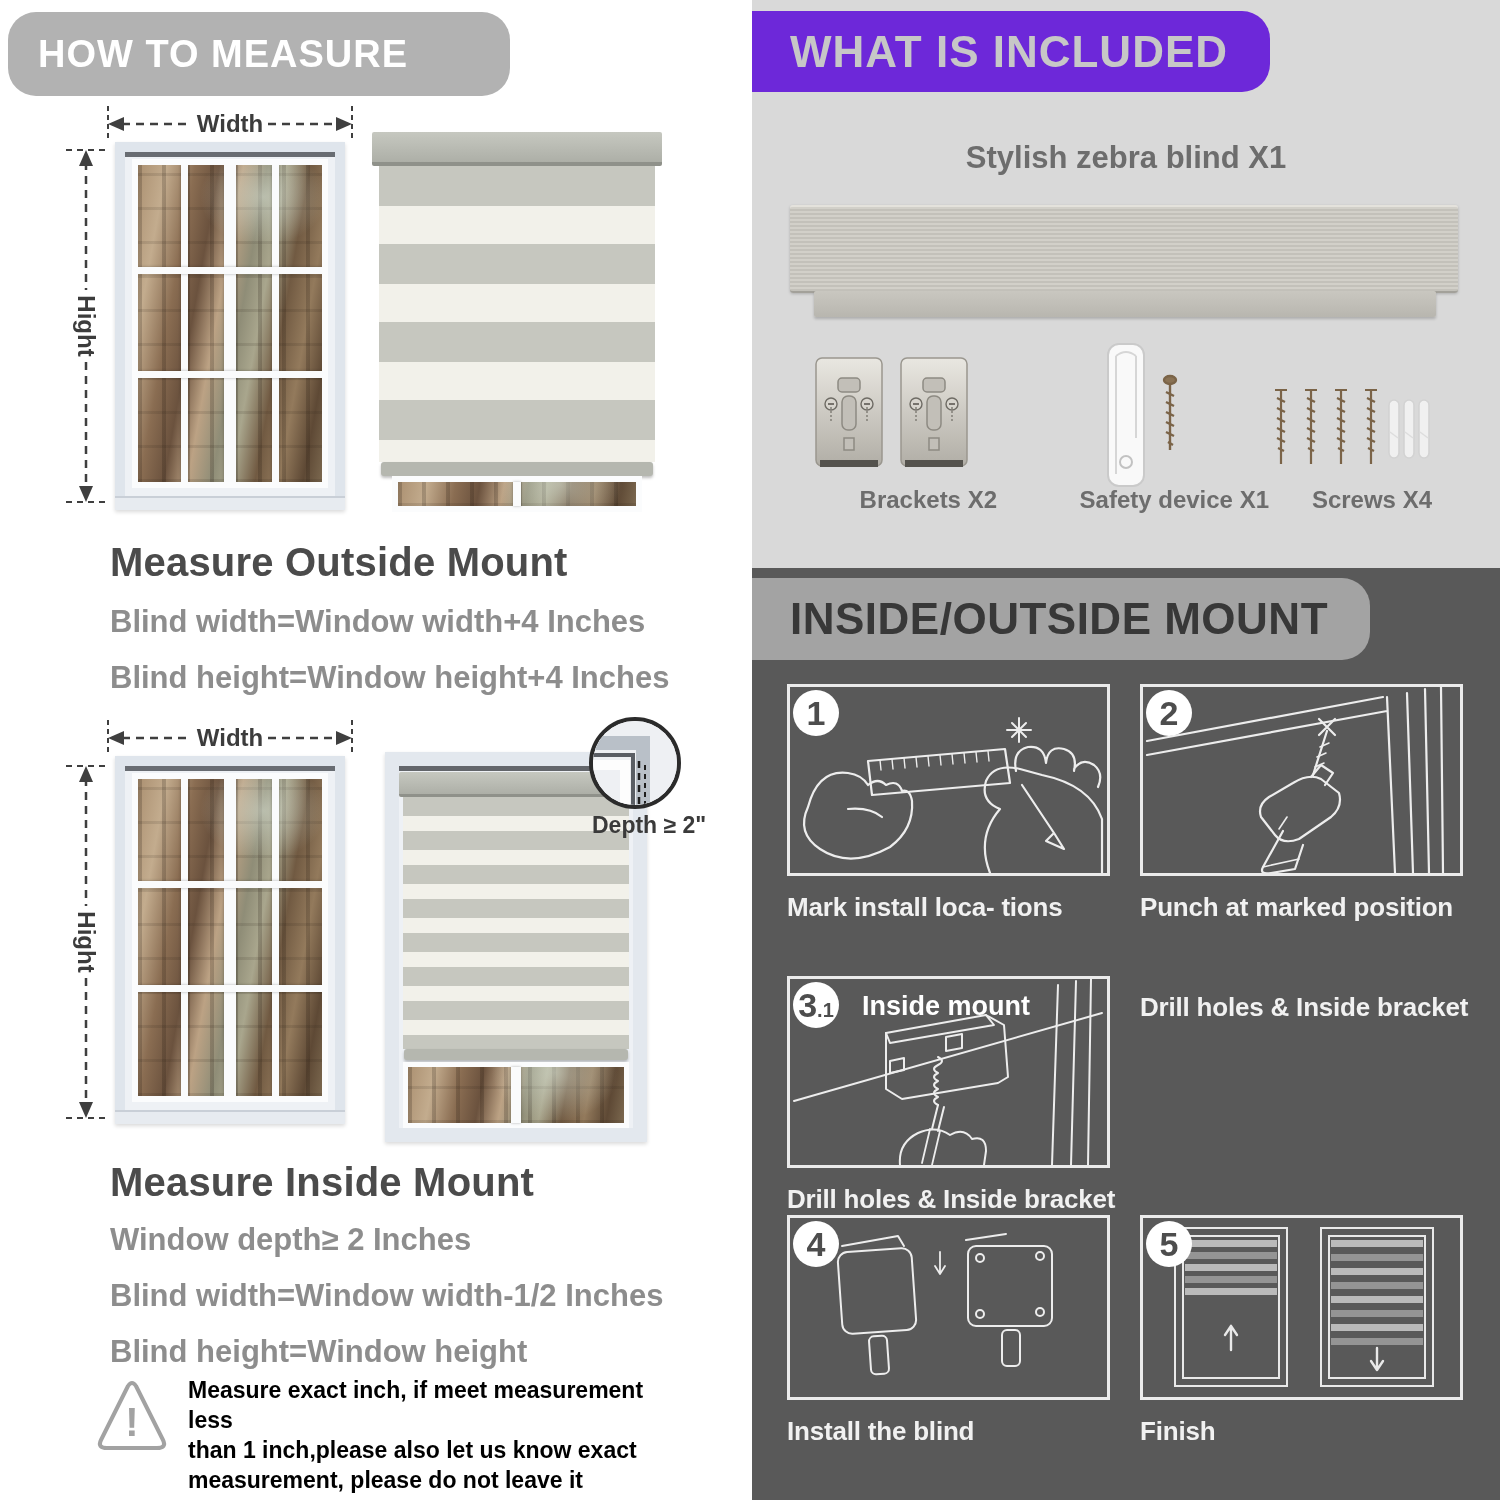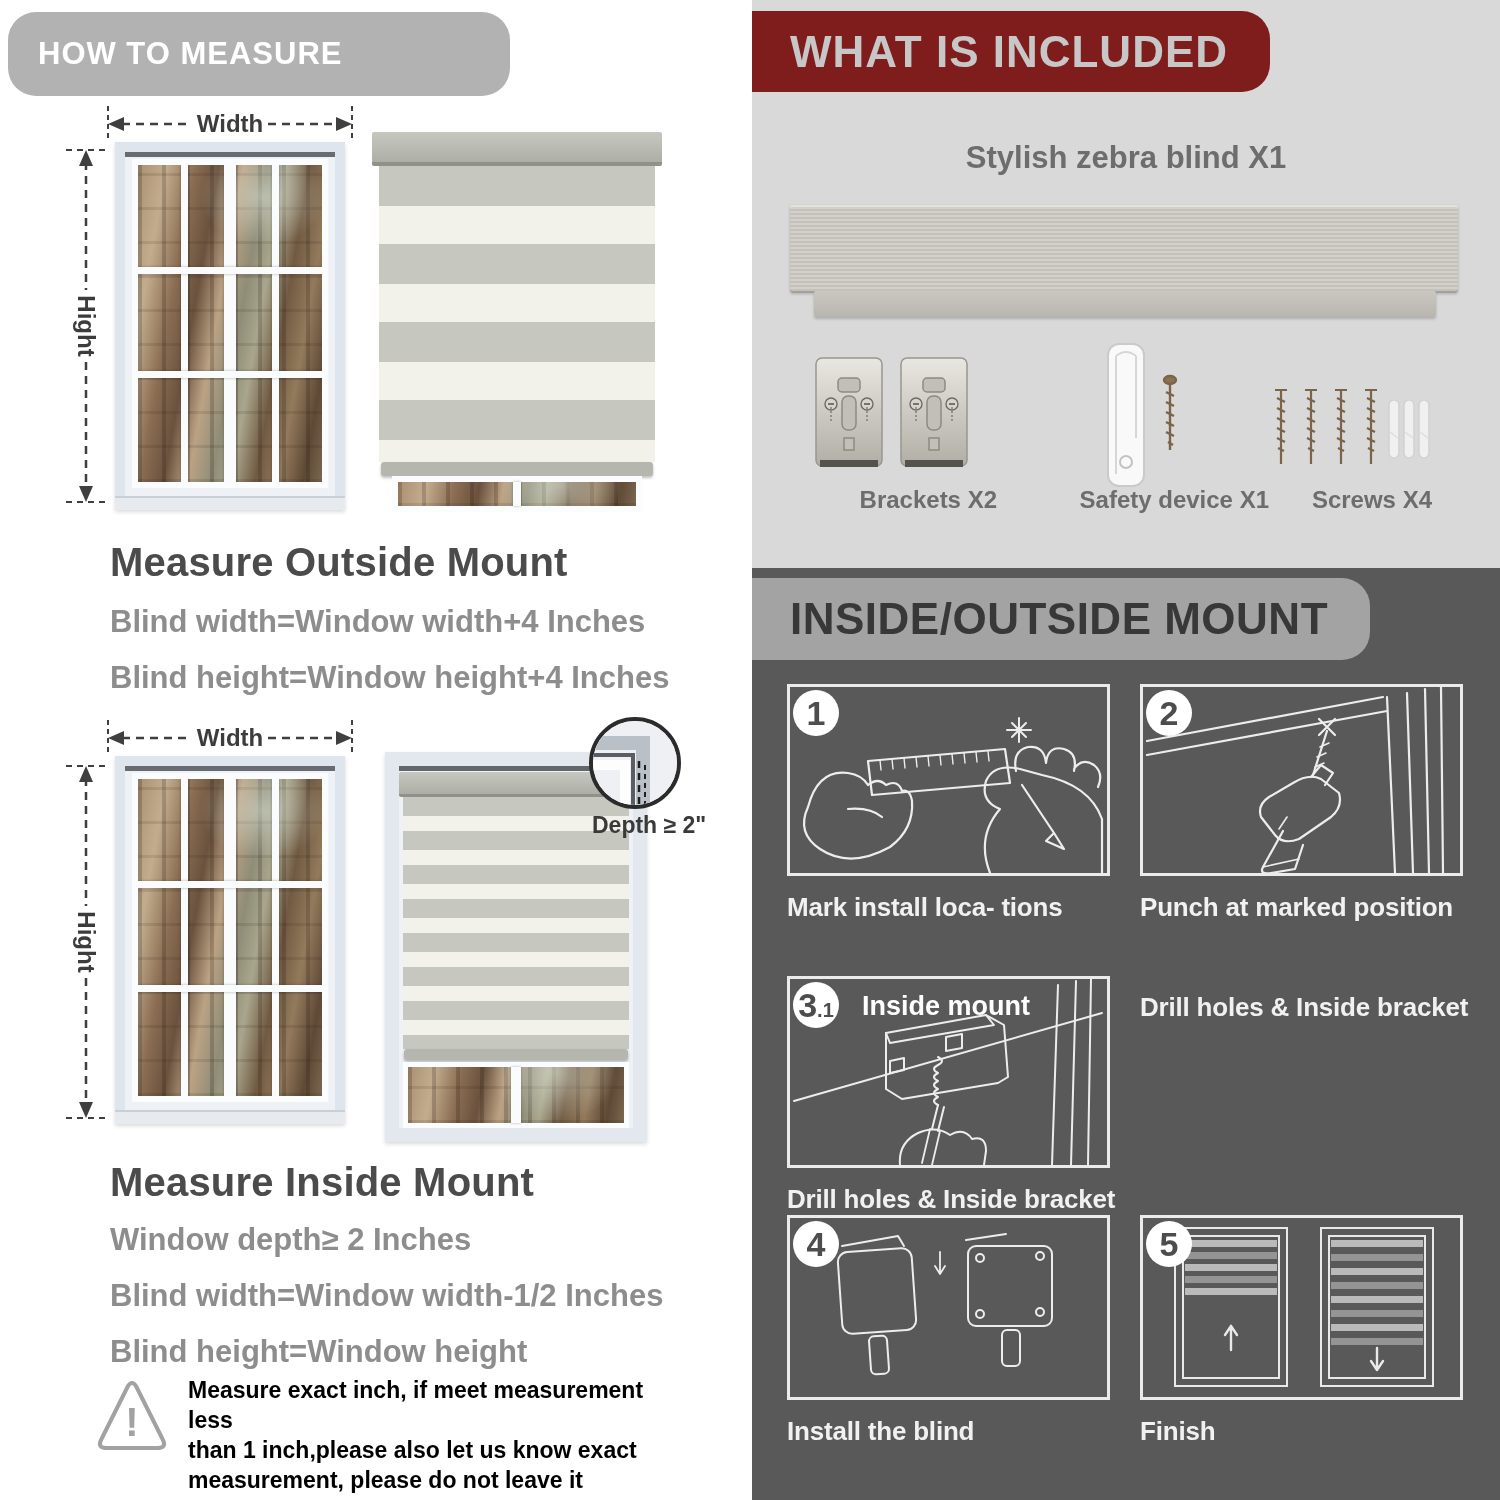--- a/index.html
+++ b/index.html
@@ -1,21 +1,21 @@
 <!DOCTYPE html>
 <html><head>
 <meta charset="utf-8">
 <style>
   html,body{margin:0;padding:0;background:#ffffff;}
   body{width:1500px;height:1500px;position:relative;font-family:"Liberation Sans",sans-serif;overflow:hidden;}
   .abs{position:absolute;}
 
   
   .badge-how{left:8px;top:12px;width:502px;height:84px;background:#b2b2b2;border-radius:28px;
-    color:#ffffff;font-size:31px;font-weight:bold;line-height:84px;padding-left:30px;box-sizing:border-box;letter-spacing:1px;}
+    color:#ffffff;font-size:38px;font-weight:bold;line-height:84px;padding-left:30px;box-sizing:border-box;letter-spacing:1px;}
 
   .h-title{font-size:40px;font-weight:bold;color:#4b4b4b;letter-spacing:.2px;}
   .h-line{font-size:31px;font-weight:bold;color:#8d8d8d;}
 
   
   .win{background:#eef1f5;border:10px solid #dfe5ec;box-sizing:border-box;box-shadow:0 2px 4px rgba(0,0,0,.15);}
   .win .track{position:absolute;top:0;left:0;right:0;height:5px;background:#686c72;}
   .glazing{position:absolute;inset:7px 7px 12px 7px;border:6px solid #fbfcfd;overflow:hidden;}
   .glass{background:
     radial-gradient(90px 70px at 68% 10%, rgba(219,228,216,.55), transparent 70%),
@@ -32,21 +32,21 @@
   .zebra-wide{background:repeating-linear-gradient(to bottom,#c6c7bf 0 40px,#f2f1ea 40px 78px);}
   .zebra-narrow{background:repeating-linear-gradient(to bottom,#c6c7bf 0 19px,#f2f1ea 19px 34px);}
   .botrail{background:#b5b7af;border-radius:3px;box-shadow:0 2px 3px rgba(0,0,0,.25);}
 
   .depth-label{font-size:23px;font-weight:bold;color:#3a3a3a;}
 
   .warn-text{font-size:23px;font-weight:600;color:#000000;line-height:30px;}
 
   
   .panel-included{left:752px;top:0;width:748px;height:568px;background:#d9d9d9;}
-  .badge-included{left:0;top:11px;width:518px;height:81px;background:#7f1d1d;border-radius:0 28px 28px 0;
+  .badge-included{left:0;top:11px;width:518px;height:81px;background:#6d28d9;border-radius:0 28px 28px 0;
     color:#c7c7c7;font-size:44px;font-weight:bold;line-height:81px;padding-left:38px;box-sizing:border-box;letter-spacing:1px;}
   .product-label{left:0;top:140px;width:748px;text-align:center;font-size:31px;font-weight:bold;color:#6d6d6d;}
   .rail-main{left:38px;top:205px;width:668px;height:84px;border-radius:3px;
     background:repeating-linear-gradient(to bottom, #d2d0c9 0 2px, #c3c1ba 2px 4px);
     border-top:2px solid #e4e2dc;border-bottom:2px solid #a3a19a;box-shadow:0 1px 3px rgba(0,0,0,.2);}
   .rail-lip{left:62px;top:291px;width:622px;height:26px;border-radius:2px;
     background:linear-gradient(#c9c7c0,#b8b6af);box-shadow:0 2px 3px rgba(0,0,0,.2);}
   .item-label{font-size:24px;font-weight:bold;color:#6d6d6d;text-align:right;}
 
   .panel-mount{left:752px;top:568px;width:748px;height:932px;background:#595959;}

